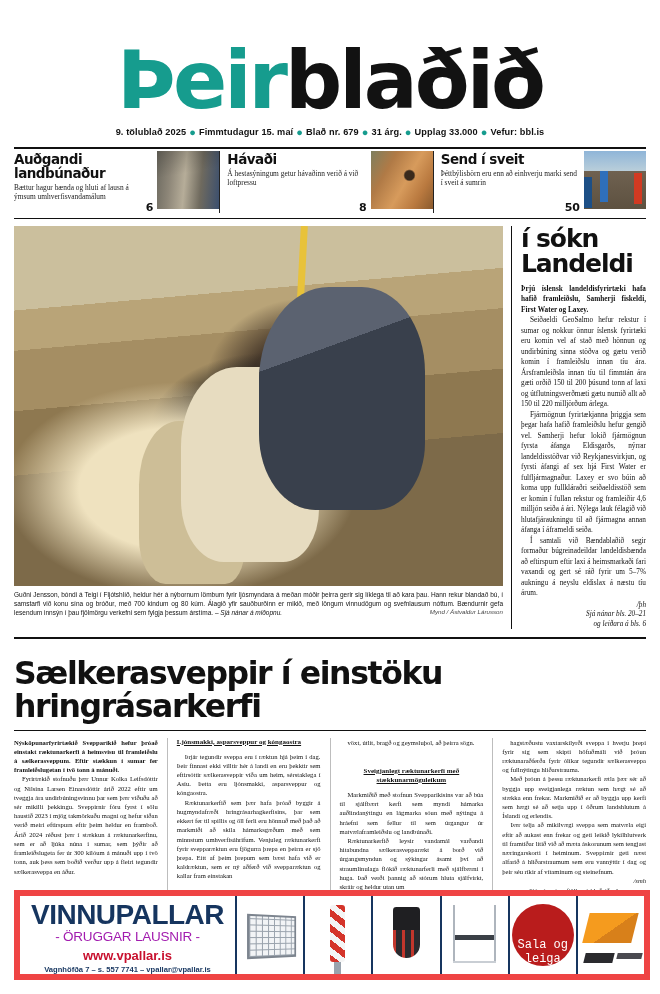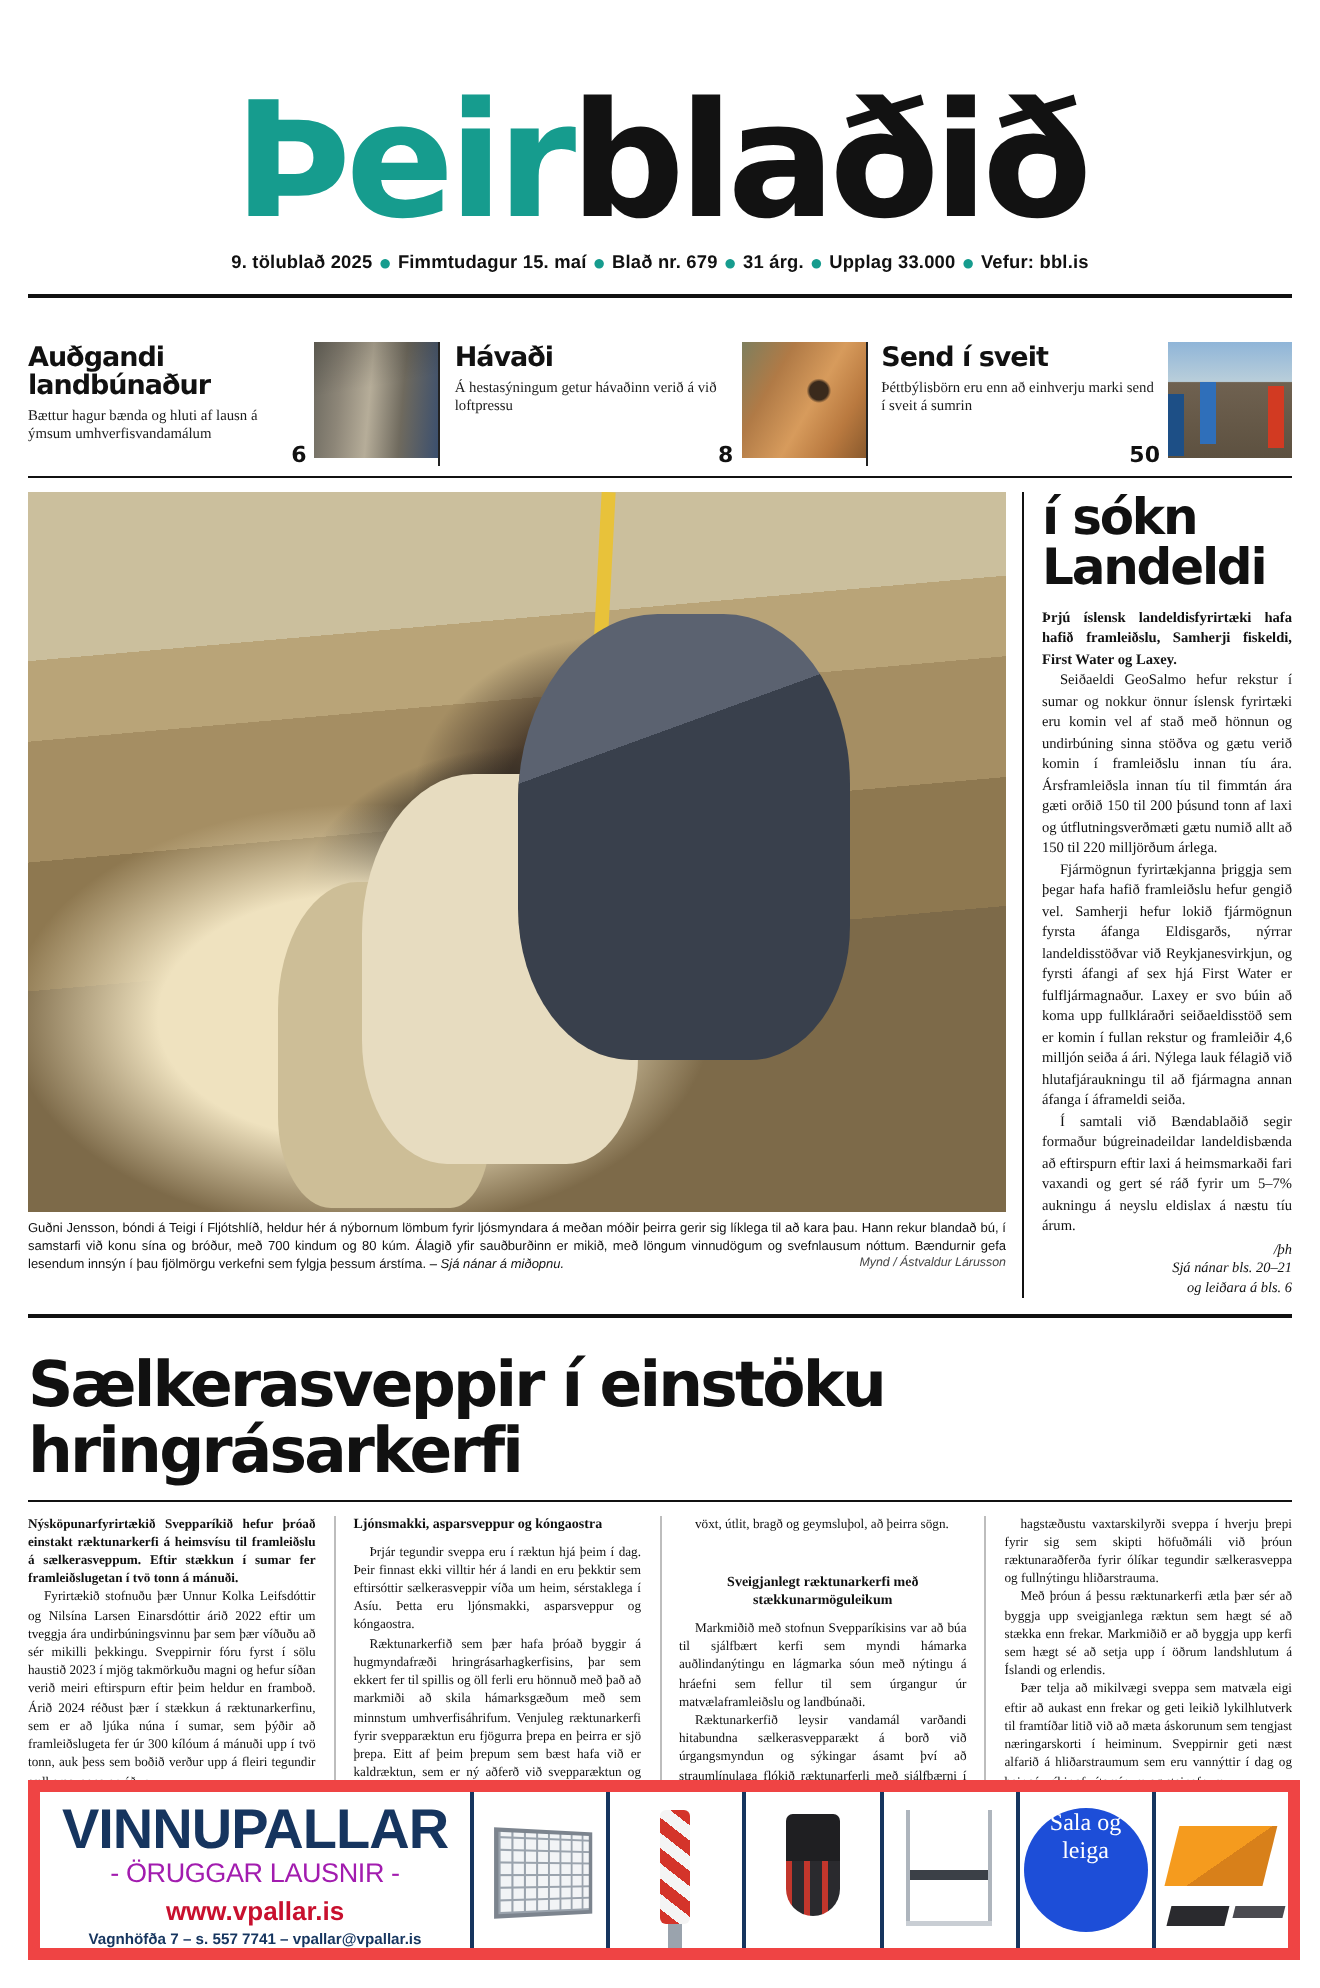--- a/index.html
+++ b/index.html
@@ -30,21 +30,21 @@
     font-weight: bold;
     color: #111;
     letter-spacing: .1px;
     white-space: nowrap;
   }
   .dateline .sep { color: #169c8e; font-size: 11px; padding: 0 3px; vertical-align: -1px; }
 
   .rule-thick { border-top: 2.2px solid #111; margin-top: 9px; }
 
   
-  .teasers { display: flex; height: 62px; margin-top: 22px; }
+  .teasers { display: flex; height: 62px; margin-top: 2px; }
   .teaser { display: flex; flex: 1 1 0; min-width: 0; }
   .teaser + .teaser { border-left: 1px solid #222; padding-left: 7px; }
   .teaser-txt { flex: 1 1 auto; min-width: 0; padding-right: 5px; position: relative; }
   .teaser-kicker {
     font-family: "DejaVu Sans", sans-serif;
     font-weight: bold; font-size: 13.5px; color: #111;
     letter-spacing: -.5px; line-height: 1.05; margin-top: 1px;
   }
   .teaser-sub {
     font-family: "Liberation Serif", serif;
@@ -139,21 +139,21 @@
   .col { flex: 1 1 0; min-width: 0;
     font-family: "Liberation Serif", serif;
     font-size: 6.6px; line-height: 1.40; color: #111;
     text-align: justify; hyphens: auto; }
   .col + .col { border-left: 1px solid #bdbdbd; padding-left: 9px; }
   .col p { text-indent: 8px; }
   .col p.first { text-indent: 0; font-weight: bold; }
   .col h3 {
     font-family: "Liberation Serif", serif;
     font-weight: bold; font-size: 7px; line-height: 1.3;
-    text-align: center; margin: 20px 0 5px;
+    text-align: center; margin: 20px 0 5px; text-decoration: underline;
   }
   .col h3.left { text-align: left; margin-top: 0; }
   .col .byline { text-align: right; font-style: italic; }
   .col .ref { text-align: center; font-style: italic; margin-top: 1px; }
 
   
   .ad {
     position: absolute; left: 14px; right: 10px; bottom: 14px;
     height: 90px; border: 6px solid #ef4444; display: flex; background: #fff;
   }
@@ -201,23 +201,23 @@
   }
   .tower::after{
     content:""; position:absolute; left:18%; top:12%; width:64%; height:74%;
     background:
       linear-gradient(0deg,#c9ced4 0 4%, rgba(0,0,0,0) 4%),
       linear-gradient(90deg,#aeb5bd 0 5%, rgba(0,0,0,0) 5% 95%, #aeb5bd 95%),
       linear-gradient(180deg, rgba(0,0,0,0) 0 52%, #3b4047 52% 60%, rgba(0,0,0,0) 60%);
   }
   .sala { display: flex; align-items: center; justify-content: center; }
   .sala-circle {
-    width: 62px; height: 62px; border-radius: 50%; background: #1d4ed8;
-    color: #fff; display: flex; align-items: flex-start; justify-content: center;
-    text-align: center; font-family: Liberation Serif, serif;
+    width: 62px; height: 62px; border-radius: 50%; background: #b91c1c;
+    color: #fff; display: flex; align-items: flex-end; justify-content: center;
+    text-align: center; font-family: Liberation Mono, monospace;
     font-size: 12px; line-height: 1.18;
   }
   .barrow::after{
     content:""; position:absolute; left:12%; top:22%; width:74%; height:38%;
     background: linear-gradient(140deg,#f59b1e 0 55%, #d8801a 55% 100%);
     transform: skewX(-14deg);
     box-shadow: -4px 30px 0 -10px #2a2a2e, 26px 28px 0 -12px #4a4a50;
   }
 </style>
 </head>

